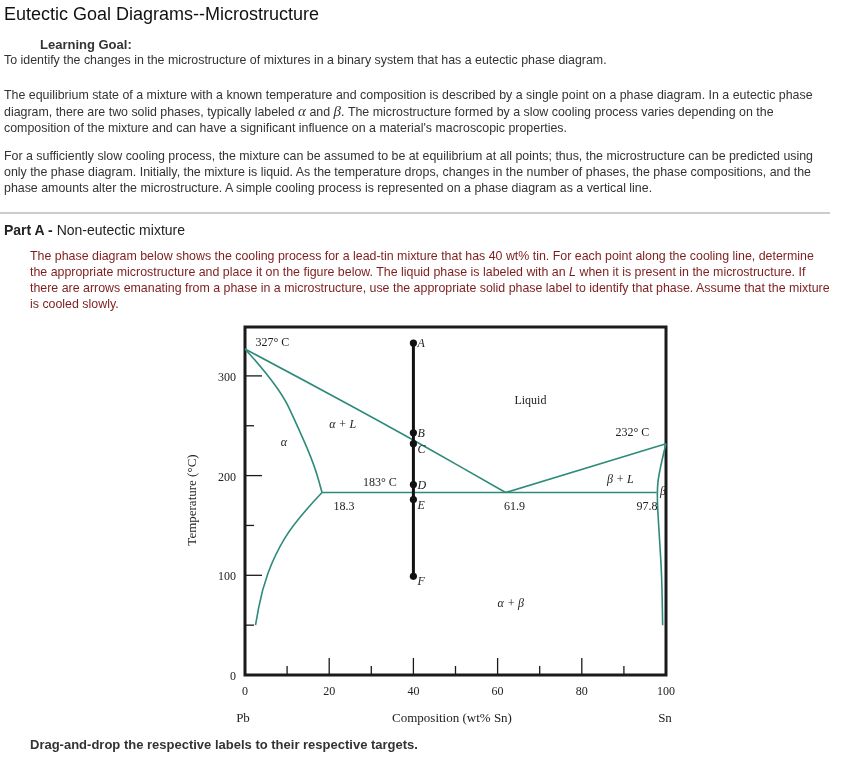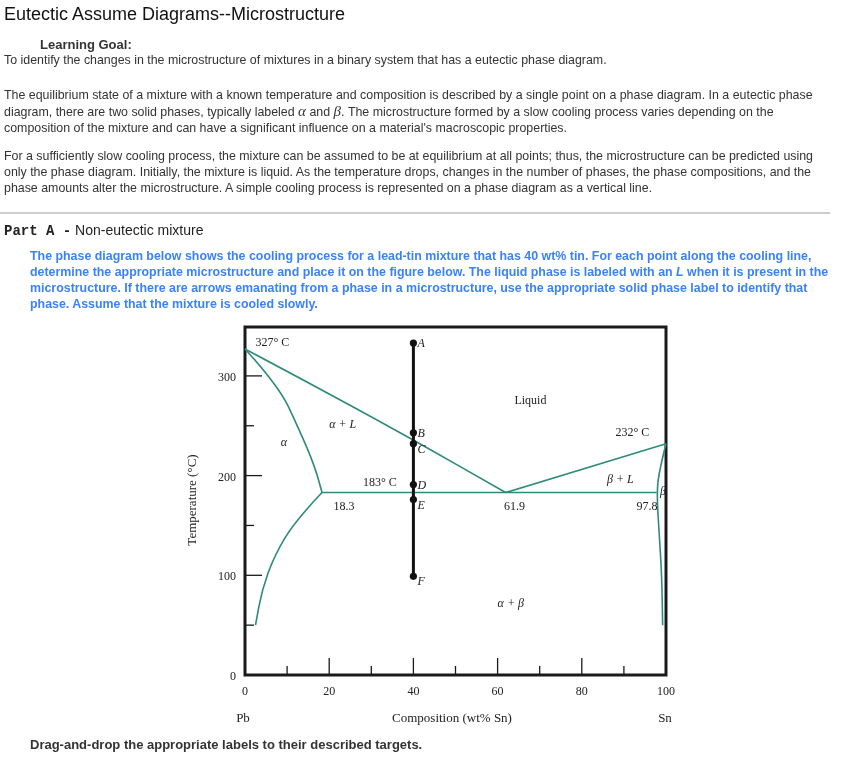--- a/index.html
+++ b/index.html
@@ -3,31 +3,31 @@
 <meta charset="utf-8">
 <style>
   html, body { margin:0; padding:0; background:#fff; }
   body { width:848px; height:766px; position:relative; overflow:hidden; font-family:"Liberation Sans", sans-serif; color:#333; }
   .title { position:absolute; left:4px; top:4px; font-size:18px; color:#111; }
   .lg { position:absolute; left:4px; top:37px; font-size:13px; font-weight:bold; color:#333;margin-left:36px; }
   .p { position:absolute; left:4px; width:830px; font-size:12.4px; line-height:16px; color:#333; }
   .math { font-family:"Liberation Serif", serif; font-style:italic; font-size:15px; }
   .hr { position:absolute; left:0; top:212px; width:830px; height:2px; background:#ccc; }
   .parta { position:absolute; left:4px; top:222px; font-size:14px; color:#222; }
-  .parta b { font-weight:bold;font-family:Liberation Mono, monospace; }
-  .inst { position:absolute; left:30px; top:248px; width:800px; font-size:12.4px; line-height:16px; color:#3b82f6;font-weight:bold; }
+  .parta b { font-weight:bold; }
+  .inst { position:absolute; left:30px; top:248px; width:800px; font-size:12.4px; line-height:16px; color:#7f1d1d; }
   .dd { position:absolute; left:30px; top:737px; font-size:13px; font-weight:bold; color:#333; }
   svg { position:absolute; left:0; top:0; }
   .ser { font-family:"Liberation Serif", serif; fill:#222; }
   .it { font-style:italic; }
 </style>
 </head>
 <body>
 
-<div class="title">Eutectic Assume Diagrams--Microstructure</div>
+<div class="title">Eutectic Goal Diagrams--Microstructure</div>
 <div class="lg">Learning Goal:</div>
 <div class="p" style="top:52px">To identify the changes in the microstructure of mixtures in a binary system that has a eutectic phase diagram.</div>
 <div class="p" style="top:87px"><span>The equilibrium state of a mixture with a known temperature and composition is described by a single point on a phase diagram. In a eutectic phase diagram, there are two solid phases, typically labeled </span><span class="math">α</span><span> and </span><span class="math">β</span><span>. The microstructure formed by a slow cooling process varies depending on the composition of the mixture and can have a significant influence on a material's macroscopic properties.</span></div>
 <div class="p" style="top:148px">For a sufficiently slow cooling process, the mixture can be assumed to be at equilibrium at all points; thus, the microstructure can be predicted using only the phase diagram. Initially, the mixture is liquid. As the temperature drops, changes in the number of phases, the phase compositions, and the phase amounts alter the microstructure. A simple cooling process is represented on a phase diagram as a vertical line.</div>
 <div class="hr"></div>
 <div class="parta"><b>Part A -</b><span> Non-eutectic mixture</span></div>
 <div class="inst"><span>The phase diagram below shows the cooling process for a lead-tin mixture that has 40 wt% tin. For each point along the cooling line, determine the appropriate microstructure and place it on the figure below. The liquid phase is labeled with an </span><i>L</i><span> when it is present in the microstructure. If there are arrows emanating from a phase in a microstructure, use the appropriate solid phase label to identify that phase. Assume that the mixture is cooled slowly.</span></div>
 
 <svg id="chart" width="848" height="766">
   <g id="grid-layer">
@@ -94,13 +94,13 @@
       <text x="503.915" y="510.495" font-size="12" class="ser">61.9</text>
       <text x="636.53" y="510.495" font-size="12" class="ser">97.8</text>
       <text x="497.6" y="607.204" font-size="12" class="ser it">α + β</text>
     </g>
   <text class="ser" x="665" y="722" font-size="13" text-anchor="middle">Sn</text>
   <text class="ser" x="243" y="722" font-size="13" text-anchor="middle">Pb</text>
   <text class="ser" x="452" y="722" font-size="13" text-anchor="middle">Composition (wt% Sn)</text>
   <text class="ser" x="0" y="0" font-size="13" text-anchor="middle" transform="translate(196,500) rotate(-90)">Temperature (°C)</text>
 </svg>
 
-<div class="dd">Drag-and-drop the appropriate labels to their described targets.</div>
+<div class="dd">Drag-and-drop the respective labels to their respective targets.</div>
 
 </body></html>

